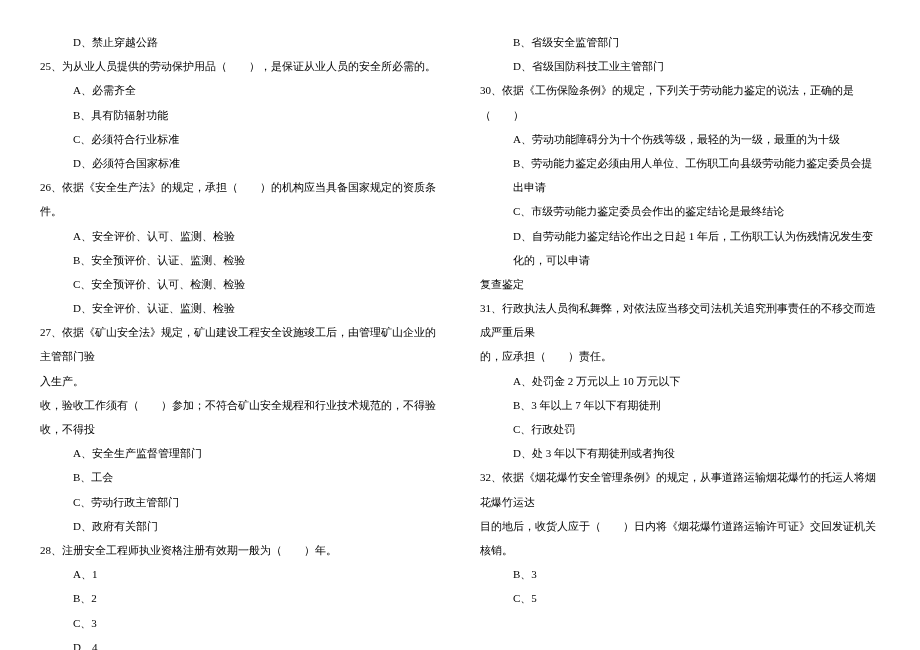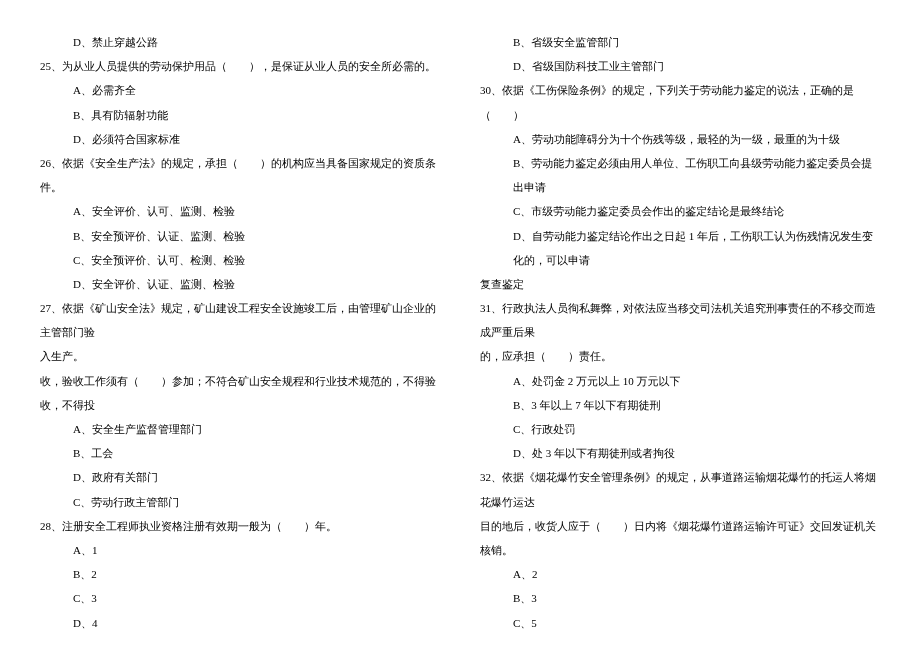--- a/index.html
+++ b/index.html
@@ -33,33 +33,34 @@
   </style>
 </head>
 <body>
 
 <div class="columns">
   <div class="col">
     <div class="option">D、禁止穿越公路</div>
     <div class="question">25、为从业人员提供的劳动保护用品（　　），是保证从业人员的安全所必需的。</div>
     <div class="option">A、必需齐全</div>
     <div class="option">B、具有防辐射功能</div>
+    <div class="option">C、必须符合行业标准</div>
     <div class="option">D、必须符合国家标准</div>
     <div class="question">26、依据《安全生产法》的规定，承担（　　）的机构应当具备国家规定的资质条件。</div>
     <div class="option">A、安全评价、认可、监测、检验</div>
     <div class="option">B、安全预评价、认证、监测、检验</div>
     <div class="option">C、安全预评价、认可、检测、检验</div>
     <div class="option">D、安全评价、认证、监测、检验</div>
     <div class="question">27、依据《矿山安全法》规定，矿山建设工程安全设施竣工后，由管理矿山企业的主管部门验</div>
     <div class="continuation">入生产。</div>
     <div class="continuation">收，验收工作须有（　　）参加；不符合矿山安全规程和行业技术规范的，不得验收，不得投</div>
     <div class="option">A、安全生产监督管理部门</div>
     <div class="option">B、工会</div>
+    <div class="option">C、劳动行政主管部门</div>
     <div class="option">D、政府有关部门</div>
-    <div class="option">C、劳动行政主管部门</div>
     <div class="question">28、注册安全工程师执业资格注册有效期一般为（　　）年。</div>
     <div class="option">A、1</div>
     <div class="option">B、2</div>
     <div class="option">C、3</div>
     <div class="option">D、4</div>
 
   </div>
 
   <div class="col">
     <div class="option">B、省级安全监管部门</div>
@@ -71,18 +72,17 @@
     <div class="option">D、自劳动能力鉴定结论作出之日起 1 年后，工伤职工认为伤残情况发生变化的，可以申请</div>
     <div class="continuation">复查鉴定</div>
     <div class="question">31、行政执法人员徇私舞弊，对依法应当移交司法机关追究刑事责任的不移交而造成严重后果</div>
     <div class="continuation">的，应承担（　　）责任。</div>
     <div class="option">A、处罚金 2 万元以上 10 万元以下</div>
     <div class="option">B、3 年以上 7 年以下有期徒刑</div>
     <div class="option">C、行政处罚</div>
     <div class="option">D、处 3 年以下有期徒刑或者拘役</div>
     <div class="question">32、依据《烟花爆竹安全管理条例》的规定，从事道路运输烟花爆竹的托运人将烟花爆竹运达</div>
     <div class="continuation">目的地后，收货人应于（　　）日内将《烟花爆竹道路运输许可证》交回发证机关核销。</div>
-    <div class="option">A、2</div>
     <div class="option">B、3</div>
     <div class="option">C、5</div>
 
   </div>
 </div>
 
 </body></html>

